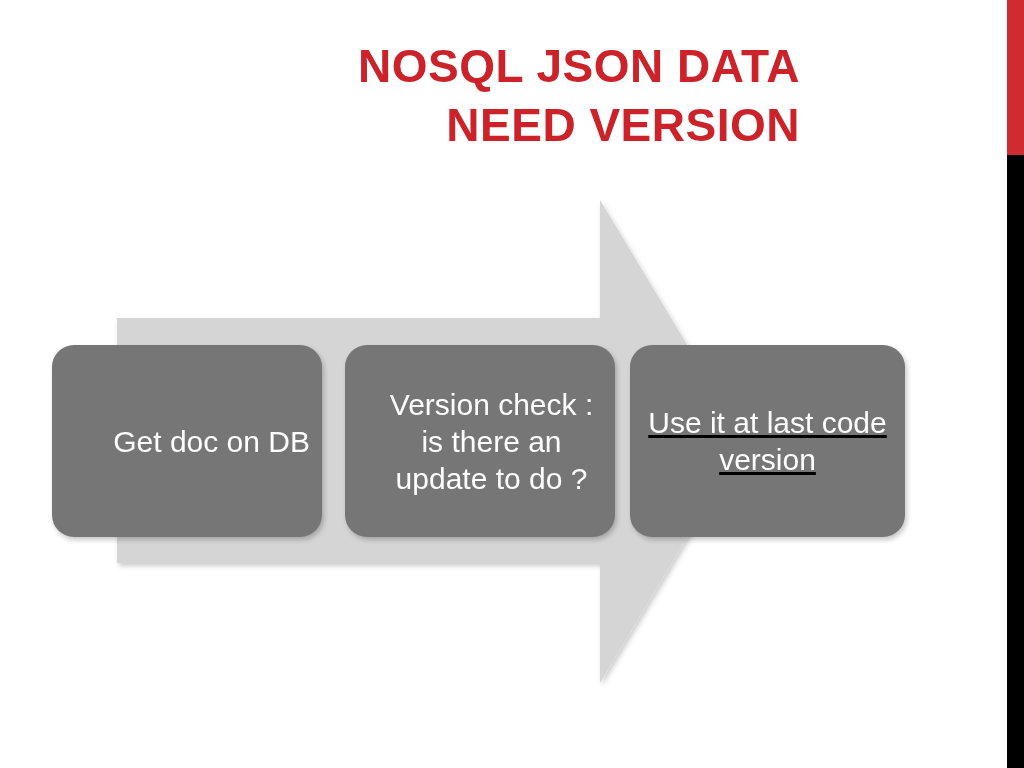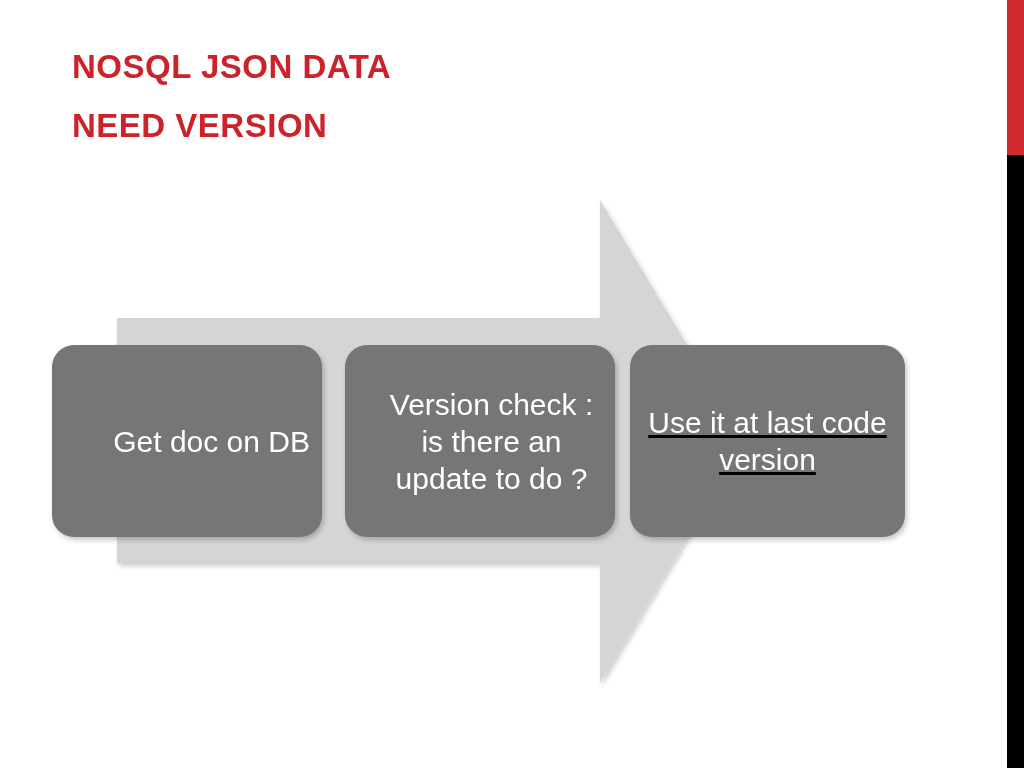--- a/index.html
+++ b/index.html
@@ -40,31 +40,32 @@
     top: 155px;
     left: 0;
     width: 17px;
     height: 613px;
     background: #000000;
   }
 
   
   .title {
     position: absolute;
-    left: 72px;
+    left: 60px;
     top: 37px;
     width: 740px;
     color: #cc2229;
     font-family: "Liberation Sans", sans-serif;
     font-weight: bold;
-    font-size: 33px;
+    font-size: 46px;
     line-height: 59px;
     letter-spacing: 0.5px;
     text-transform: uppercase;
     white-space: pre-line;
+    text-align: right;
   }
 
   
   .arrow {
     position: absolute;
     left: 0;
     top: 0;
     width: 1024px;
     height: 768px;
     pointer-events: none;

